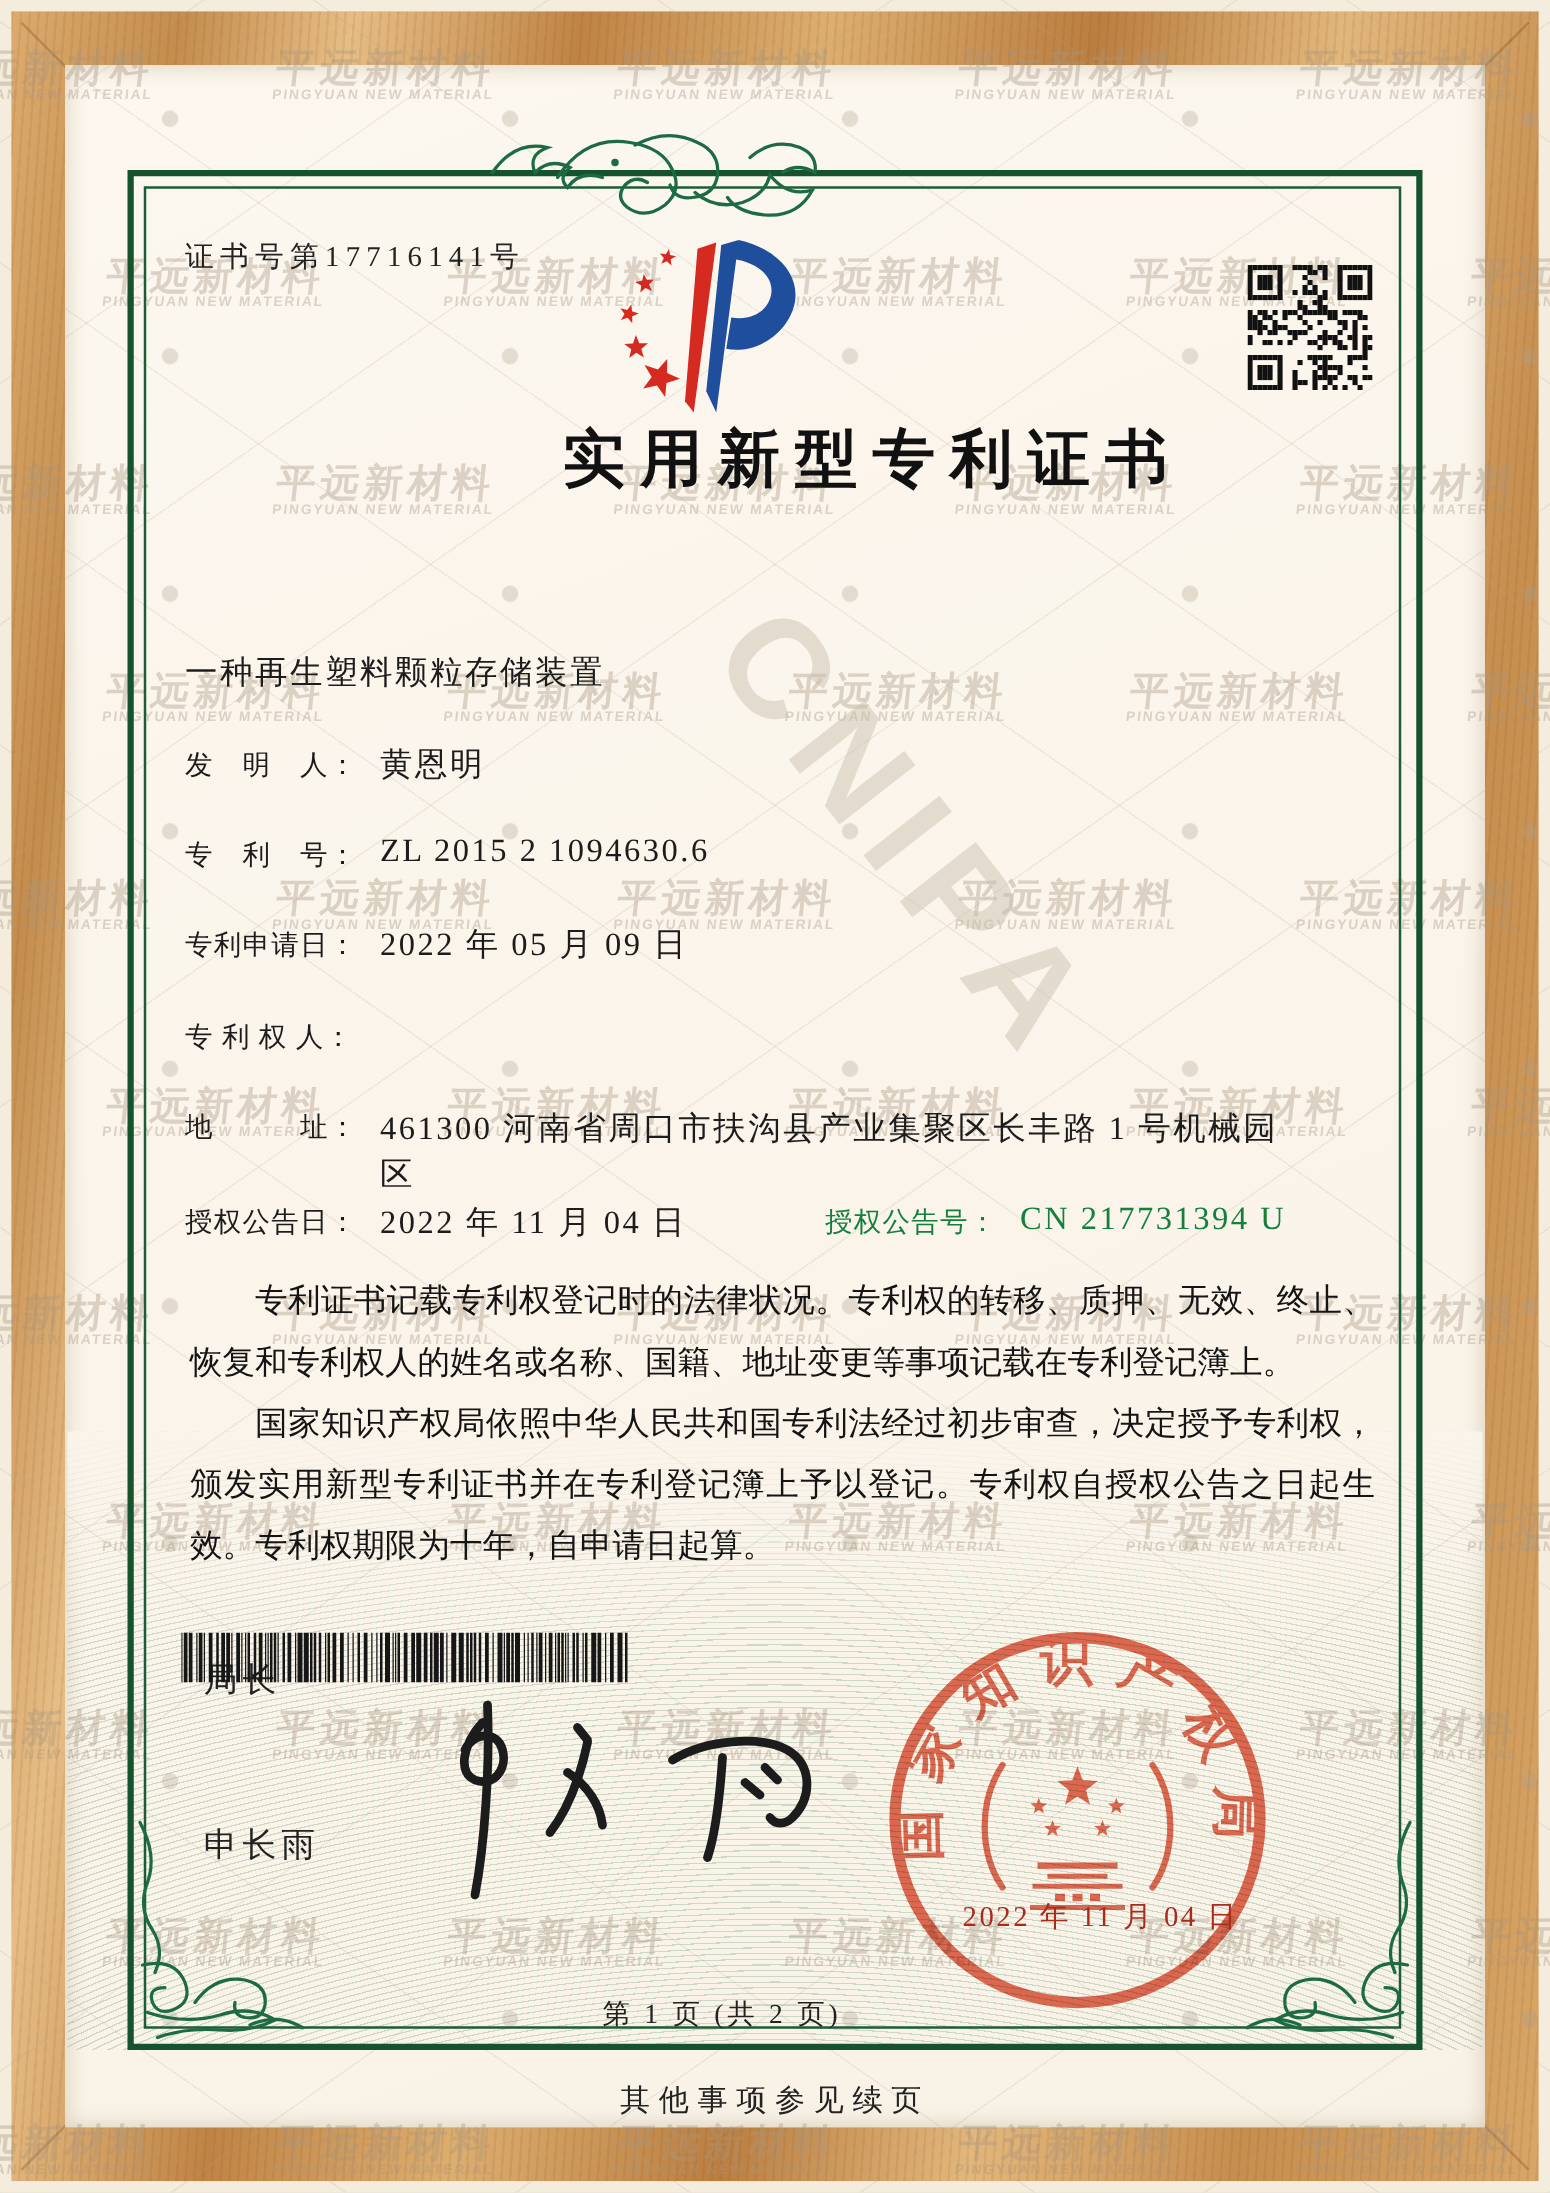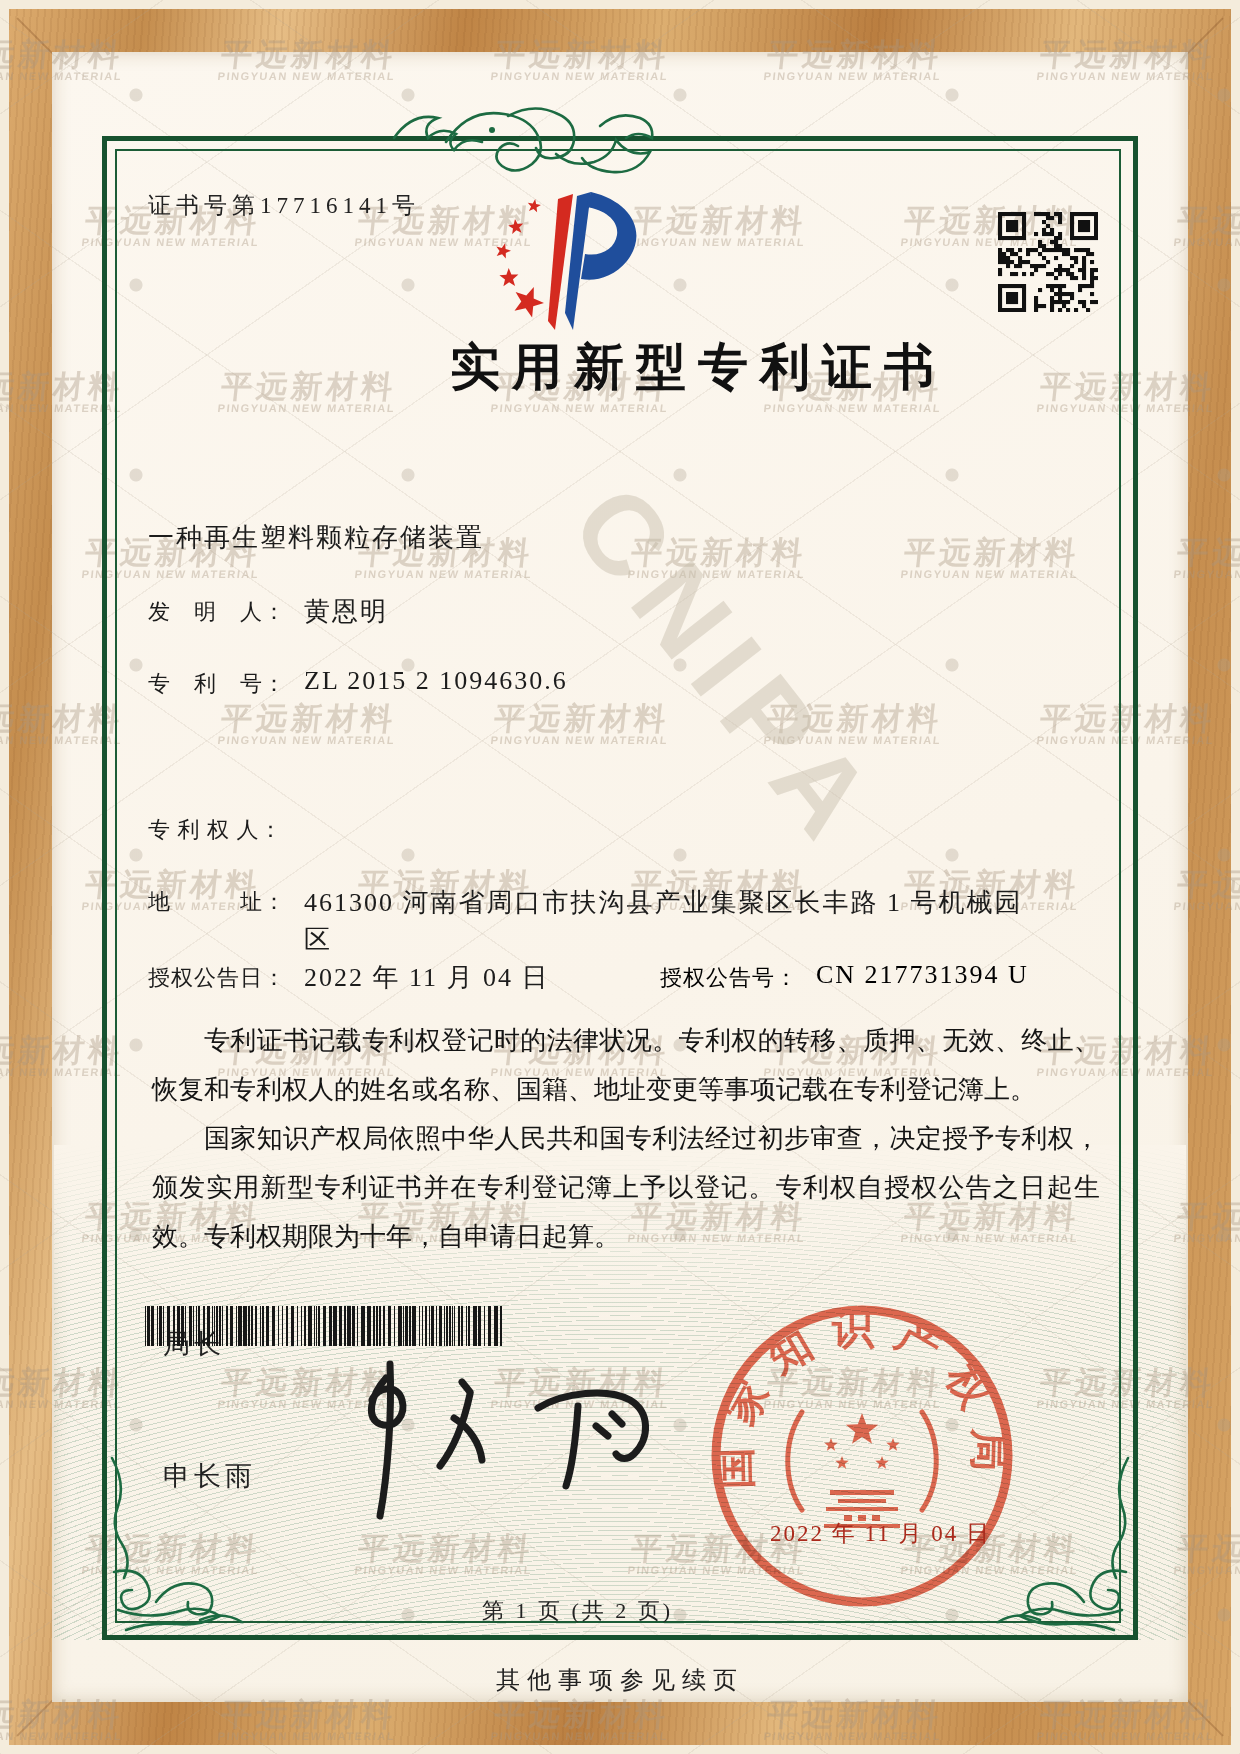--- a/index.html
+++ b/index.html
@@ -44,21 +44,21 @@
       border:2px solid #1c5c36;}
   .ornament{position:absolute;}
   
   .cert-no{position:absolute;left:148px;top:190px;font-size:23px;letter-spacing:5px;color:#222;}
   .title{position:absolute;left:102px;top:334px;width:1192px;text-align:center;
       font-size:50px;font-weight:bold;letter-spacing:12px;color:#111;}
   .frow{position:absolute;left:148px;display:flex;color:#1c1c1c;}
   .flabel{font-size:22px;width:156px;flex:0 0 156px;letter-spacing:1px;padding-top:3px;}
   .fvalue{font-size:26px;letter-spacing:2px;}
   .fvalue.pre{white-space:pre-line;line-height:37px;width:800px;}
-  .grant2{position:absolute;left:660px;display:flex;color:#000000;}
+  .grant2{position:absolute;left:660px;display:flex;color:#15803d;}
   .paras{position:absolute;left:152px;top:1016px;width:948px;font-size:26px;
       line-height:49px;color:#141414;text-align:justify;}
   .paras p{margin:0;text-indent:2em;}
   .officer{position:absolute;left:163px;font-size:27px;letter-spacing:4px;color:#222;
       font-family:"Liberation Sans","DejaVu Sans",sans-serif;}
   .page-footer{position:absolute;left:102px;top:1596px;width:951px;text-align:center;
       font-size:22px;letter-spacing:3px;color:#222;}
   .cont-note{position:absolute;left:52px;top:1664px;width:1136px;text-align:center;
       font-size:24px;letter-spacing:7px;color:#222;}
   .seal-date{position:absolute;left:770px;top:1518px;font-size:23px;letter-spacing:2px;
@@ -626,20 +626,24 @@
     <span class="fvalue">一种再生塑料颗粒存储装置</span>
   </div>
   <div class="frow" style="top:594px">
     <span class="flabel">发　明　人：</span>
     <span class="fvalue">黄恩明</span>
   </div>
   <div class="frow" style="top:666px">
     <span class="flabel">专　利　号：</span>
     <span class="fvalue">ZL 2015 2 1094630.6</span>
   </div>
+  <div class="frow" style="top:738px">
+    <span class="flabel">专利申请日：</span>
+    <span class="fvalue">2022 年 05 月 09 日</span>
+  </div>
   <div class="frow" style="top:812px">
     <span class="flabel">专 利 权 人：</span>
   </div>
   <div class="frow" style="top:884px">
     <span class="flabel">地　　　址：</span>
     <span class="fvalue pre">461300 河南省周口市扶沟县产业集聚区长丰路 1 号机械园
 区</span>
   </div>
   <div class="frow" style="top:960px">
     <span class="flabel">授权公告日：</span>

